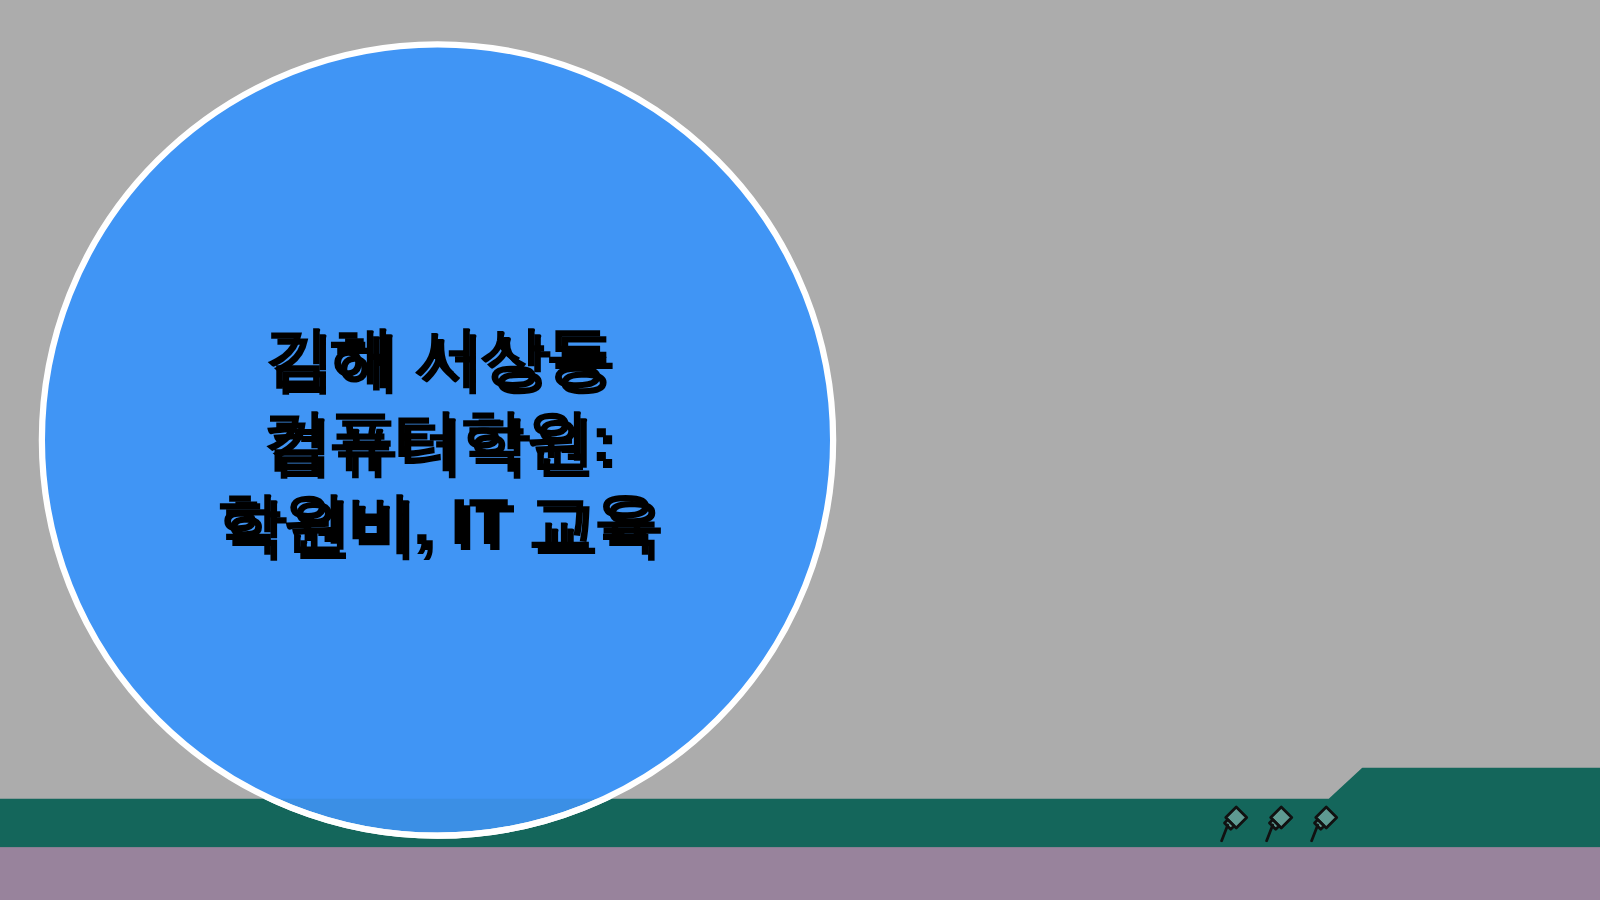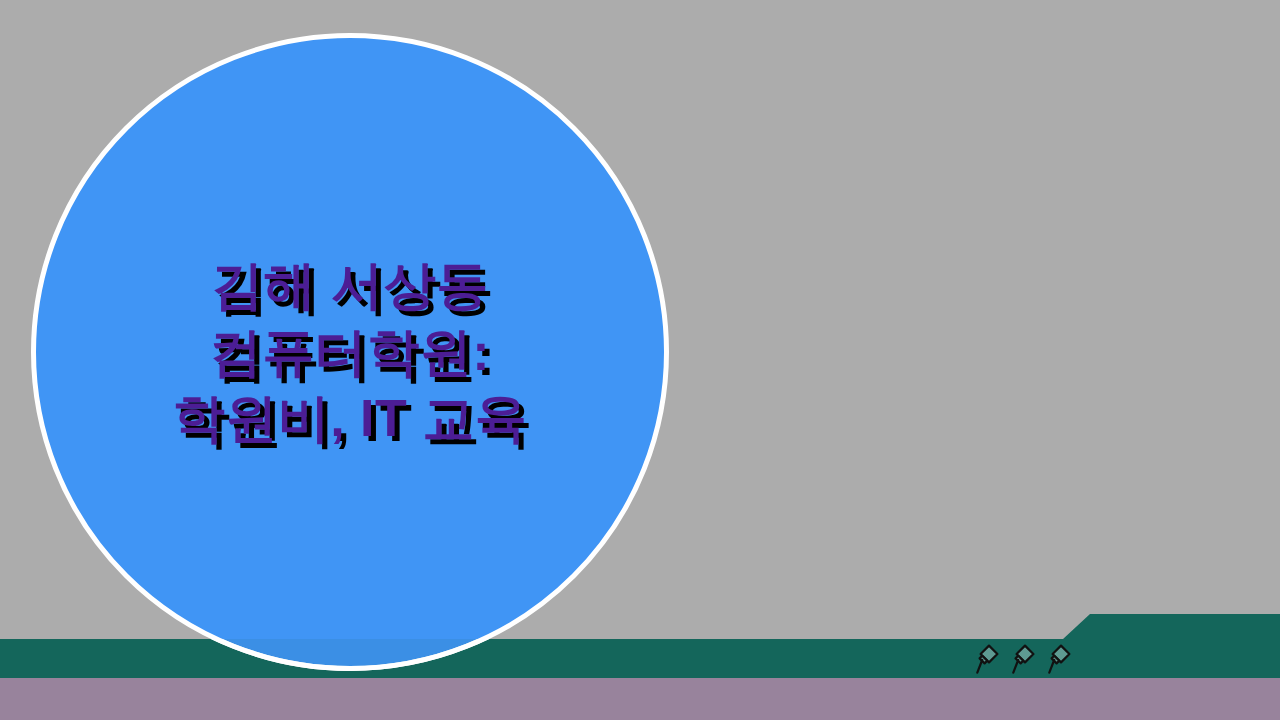--- a/index.html
+++ b/index.html
@@ -83,21 +83,21 @@
     border: 5px solid #FFFFFF;
     box-sizing: border-box;
   }
 
   
   .hero-title {
     position: relative;
     z-index: 3;
     width: 400px;
     text-align: center;
-    color: #4c1d95;
+    color: #000000;
     font-size: 52px;
     line-height: 1.28;
     font-weight: 700;
     letter-spacing: 0.5px;
     word-break: keep-all;
     text-shadow: 5px 5px 0 #000000;
     font-family: "Liberation Sans", "DejaVu Sans", sans-serif;
   }
 
   

